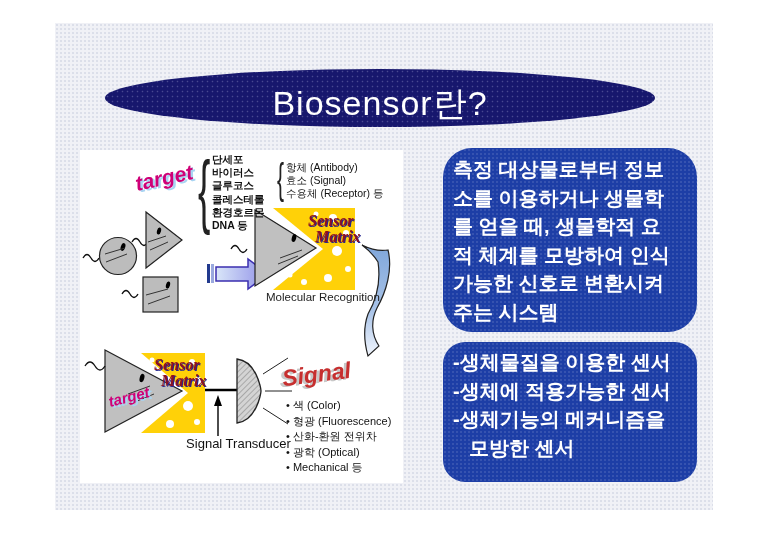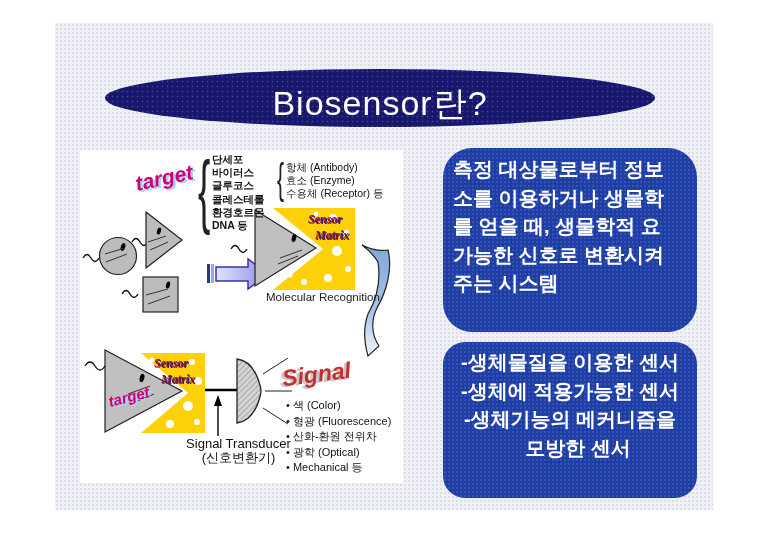--- a/index.html
+++ b/index.html
@@ -15,35 +15,35 @@
          background-size:5px 5px;
          border-radius:50% / 50%;display:flex;align-items:flex-end;justify-content:center;}
   .title-text{color:#ffffff;font-size:34px;letter-spacing:1px;}
   .bluebox{position:absolute;left:388px;width:254px;box-sizing:border-box;
          background-color:#1d3ea6;
          background-image:radial-gradient(rgba(255,255,255,0.14) 0.6px, transparent 1.1px);
          background-size:4px 4px;
          border-radius:22px;color:#ffffff;font-weight:bold;font-size:20px;
          line-height:28.5px;padding:7px 10px;}
   #def-box{top:125px;height:184px;border-radius:29px;}
-  #types-box{top:319px;height:156px;padding-top:6px;text-align:center;}
+  #types-box{top:319px;height:140px;padding-top:6px;}
   .bline{white-space:nowrap;}
   .bline.indent{padding-left:16px;}
   .diagram{position:absolute;left:25px;top:127px;width:323px;height:333px;background:#ffffff;}
   .diagram svg{position:absolute;left:0;top:0;}
   .dlabel{position:absolute;font-size:10.5px;line-height:13.2px;color:#111;white-space:nowrap;}
   .brace{position:absolute;color:#222;font-weight:100;transform-origin:left center;}
   #brace-target{left:118px;top:-1px;font-size:82px;line-height:82px;transform:scale(0.45,1);}
   #brace-recog{left:197px;top:8px;font-size:42px;line-height:42px;transform:scale(0.5,1);}
   .wordart-target{position:absolute;color:#cf0077;font-weight:bold;font-style:italic;
          text-shadow:2px 2px 0 #a8d4f2;white-space:nowrap;}
   #target-top{left:55px;top:16px;font-size:21px;transform:rotate(-12deg);}
   #target-bottom{left:28px;top:238px;font-size:15px;transform:rotate(-14deg);}
   .sm-text{position:absolute;font-family:"Liberation Serif",serif;font-weight:bold;
-         font-style:italic;font-size:12px;color:#8f1022;text-shadow:1px 1px 0 #23268f;
+         font-style:italic;font-size:16px;color:#8f1022;text-shadow:1px 1px 0 #23268f;
          white-space:nowrap;}
   .signal-art{position:absolute;left:202px;top:211px;font-size:23px;font-weight:bold;
          font-style:italic;color:#c62f2f;text-shadow:-3px 1px 0 #c8c8c8;
          transform:rotate(-7deg);white-space:nowrap;}
   #molecular{left:186px;top:141px;font-size:11.5px;color:#222;}
   .sigtrans{position:absolute;left:96px;top:287px;width:125px;text-align:center;
          font-size:13px;line-height:13.5px;color:#111;}
   .siglist{position:absolute;left:206px;top:248px;}
   .sig-item{font-size:11px;line-height:15.6px;color:#111;white-space:nowrap;}
   .sig-item::before{content:"\2022\00a0";}
@@ -153,54 +153,54 @@
         <div>바이러스</div>
         <div>글루코스</div>
         <div>콜레스테롤</div>
         <div>환경호르몬</div>
         <div>DNA 등</div>
       </div>
 
       <div id="brace-recog" class="brace">{</div>
       <div class="dlabel" style="left:206px;top:11px;">
         <div>항체 (Antibody)</div>
-        <div>효소 (Enzyme)</div>
+        <div>효소 (Signal)</div>
         <div>수용체 (Receptor) 등</div>
       </div>
 
       <div class="sm-text" style="left:228px;top:62px;">Sensor</div>
       <div class="sm-text" style="left:235px;top:78px;">Matrix</div>
 
       <div id="molecular" class="dlabel">Molecular Recognition</div>
 
       <div class="sm-text" style="left:74px;top:206px;">Sensor</div>
       <div class="sm-text" style="left:81px;top:222px;">Matrix</div>
 
       <div id="target-bottom" class="wordart-target">target</div>
 
       <div class="sigtrans">
         <div>Signal Transducer</div>
-        <div>(신호변환기)</div>
       </div>
 
       <div class="signal-art">Signal</div>
 
       <div class="siglist">
         <div class="sig-item">색 (Color)</div>
         <div class="sig-item">형광 (Fluorescence)</div>
         <div class="sig-item">산화-환원 전위차</div>
         <div class="sig-item">광학 (Optical)</div>
         <div class="sig-item">Mechanical 등</div>
       </div>
     </div>
 
     <div id="def-box" class="bluebox">
       <div class="bline">측정 대상물로부터 정보</div>
       <div class="bline">소를 이용하거나 생물학</div>
       <div class="bline">를 얻을 때, 생물학적 요</div>
+      <div class="bline">적 체계를 모방하여 인식</div>
       <div class="bline">가능한 신호로 변환시켜</div>
       <div class="bline">주는 시스템</div>
     </div>
 
     <div id="types-box" class="bluebox">
       <div class="bline">-생체물질을 이용한 센서</div>
       <div class="bline">-생체에 적용가능한 센서</div>
       <div class="bline">-생체기능의 메커니즘을</div>
       <div class="bline indent">모방한 센서</div>
     </div>

